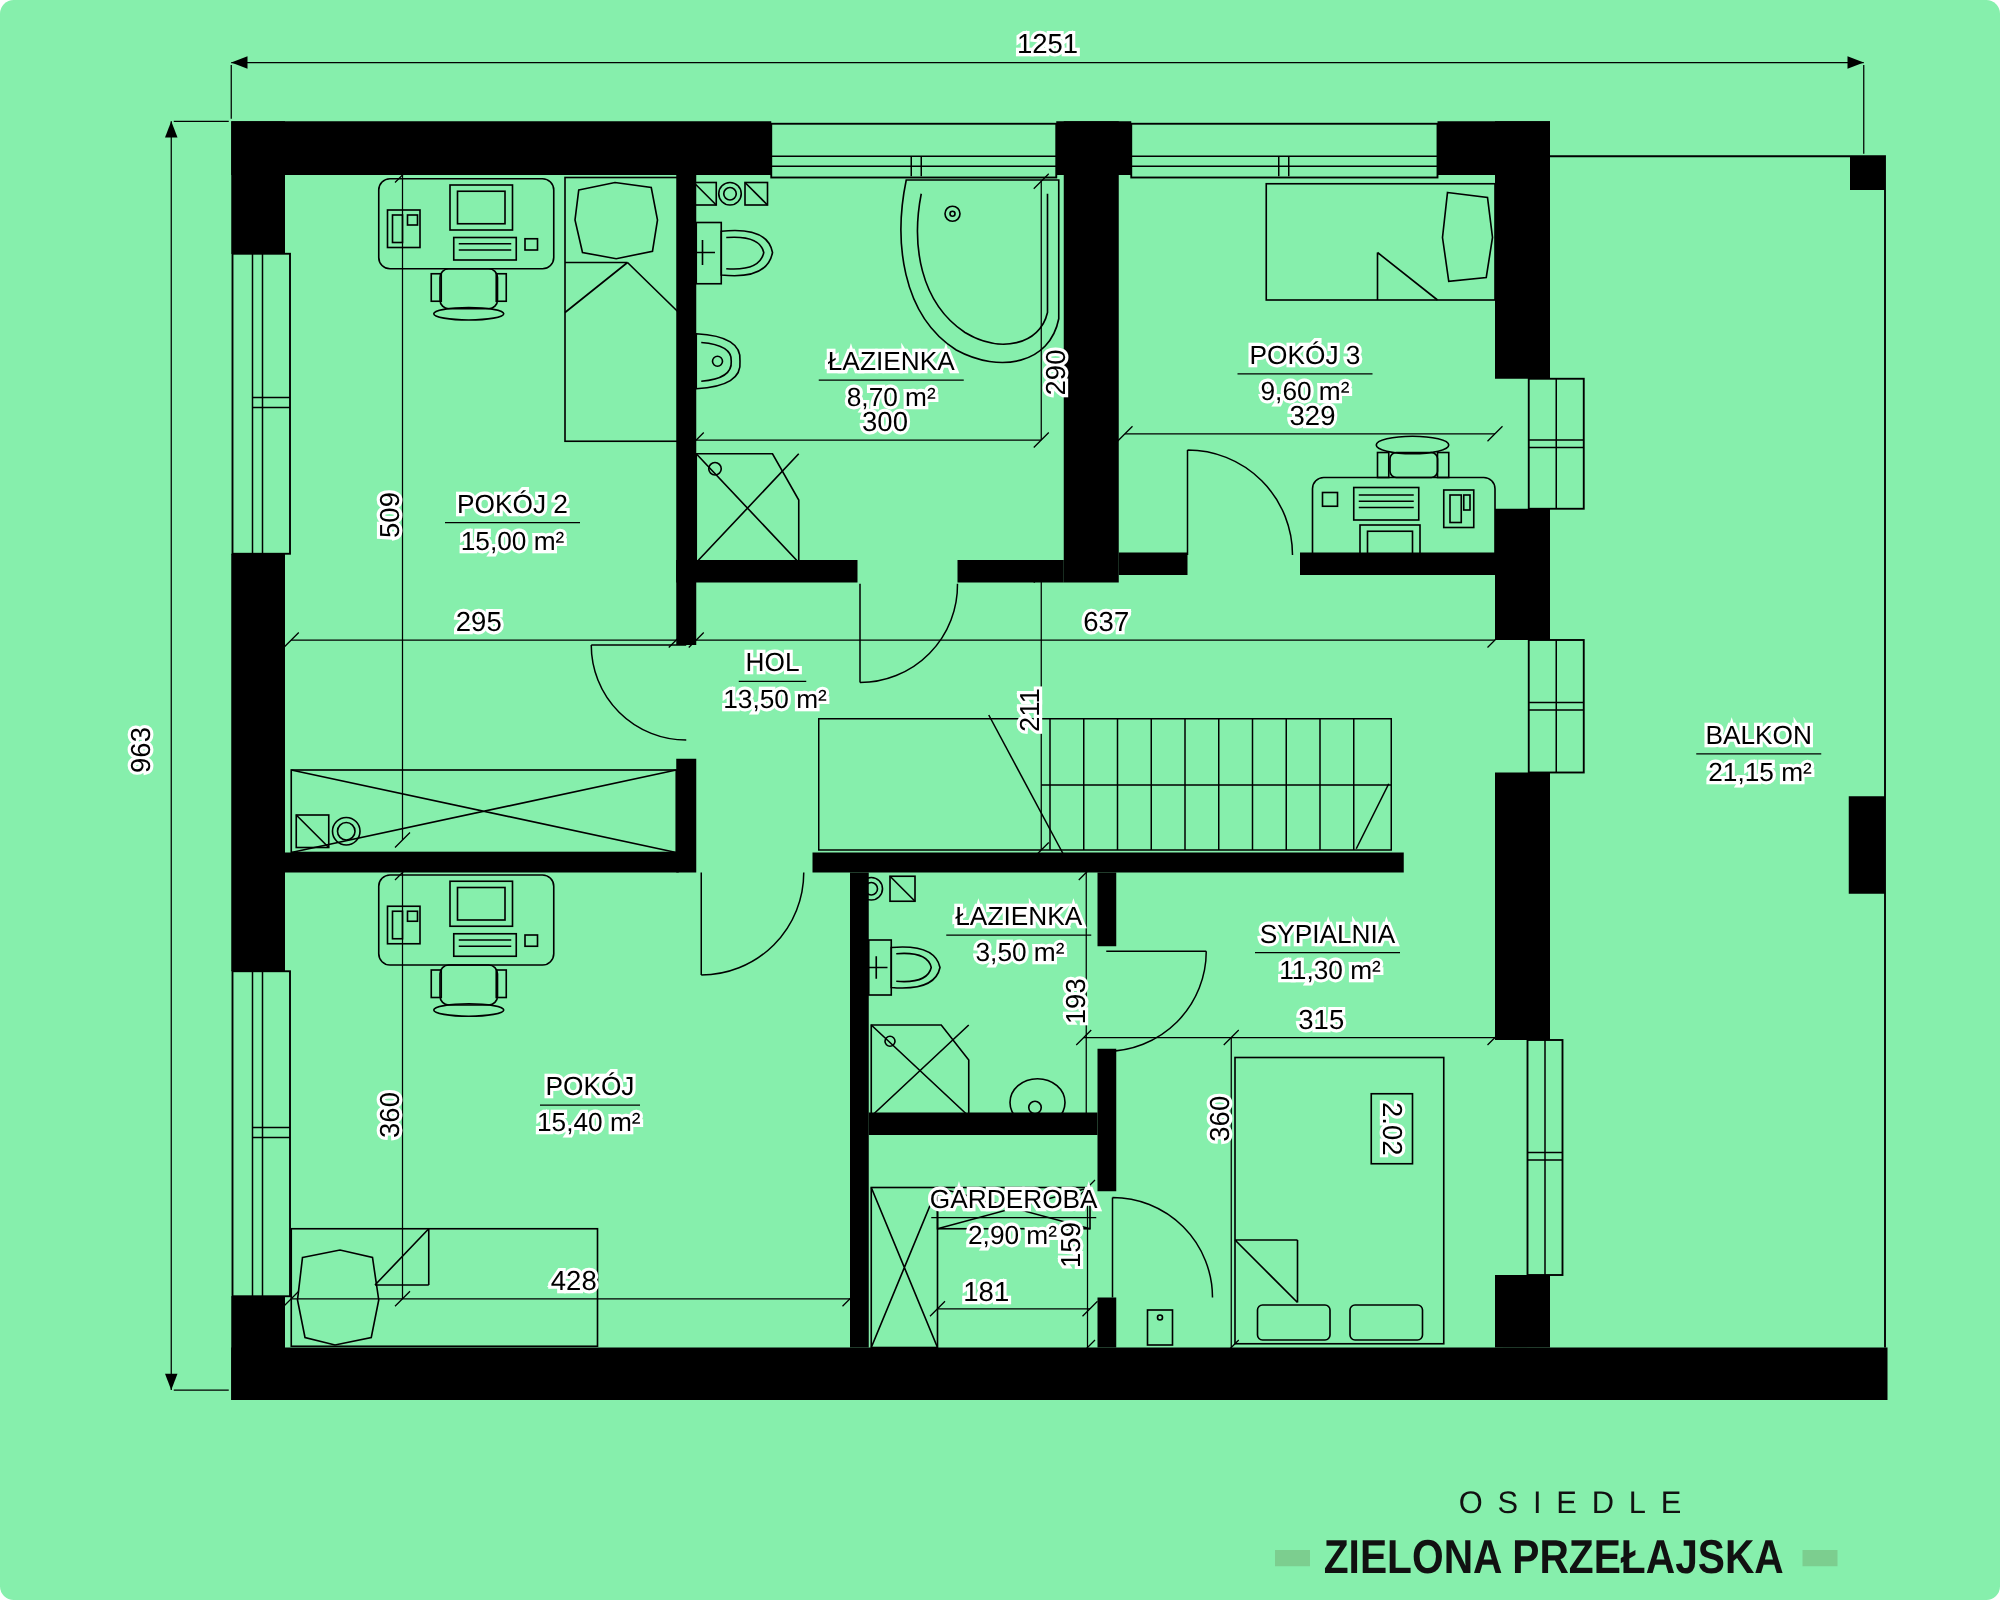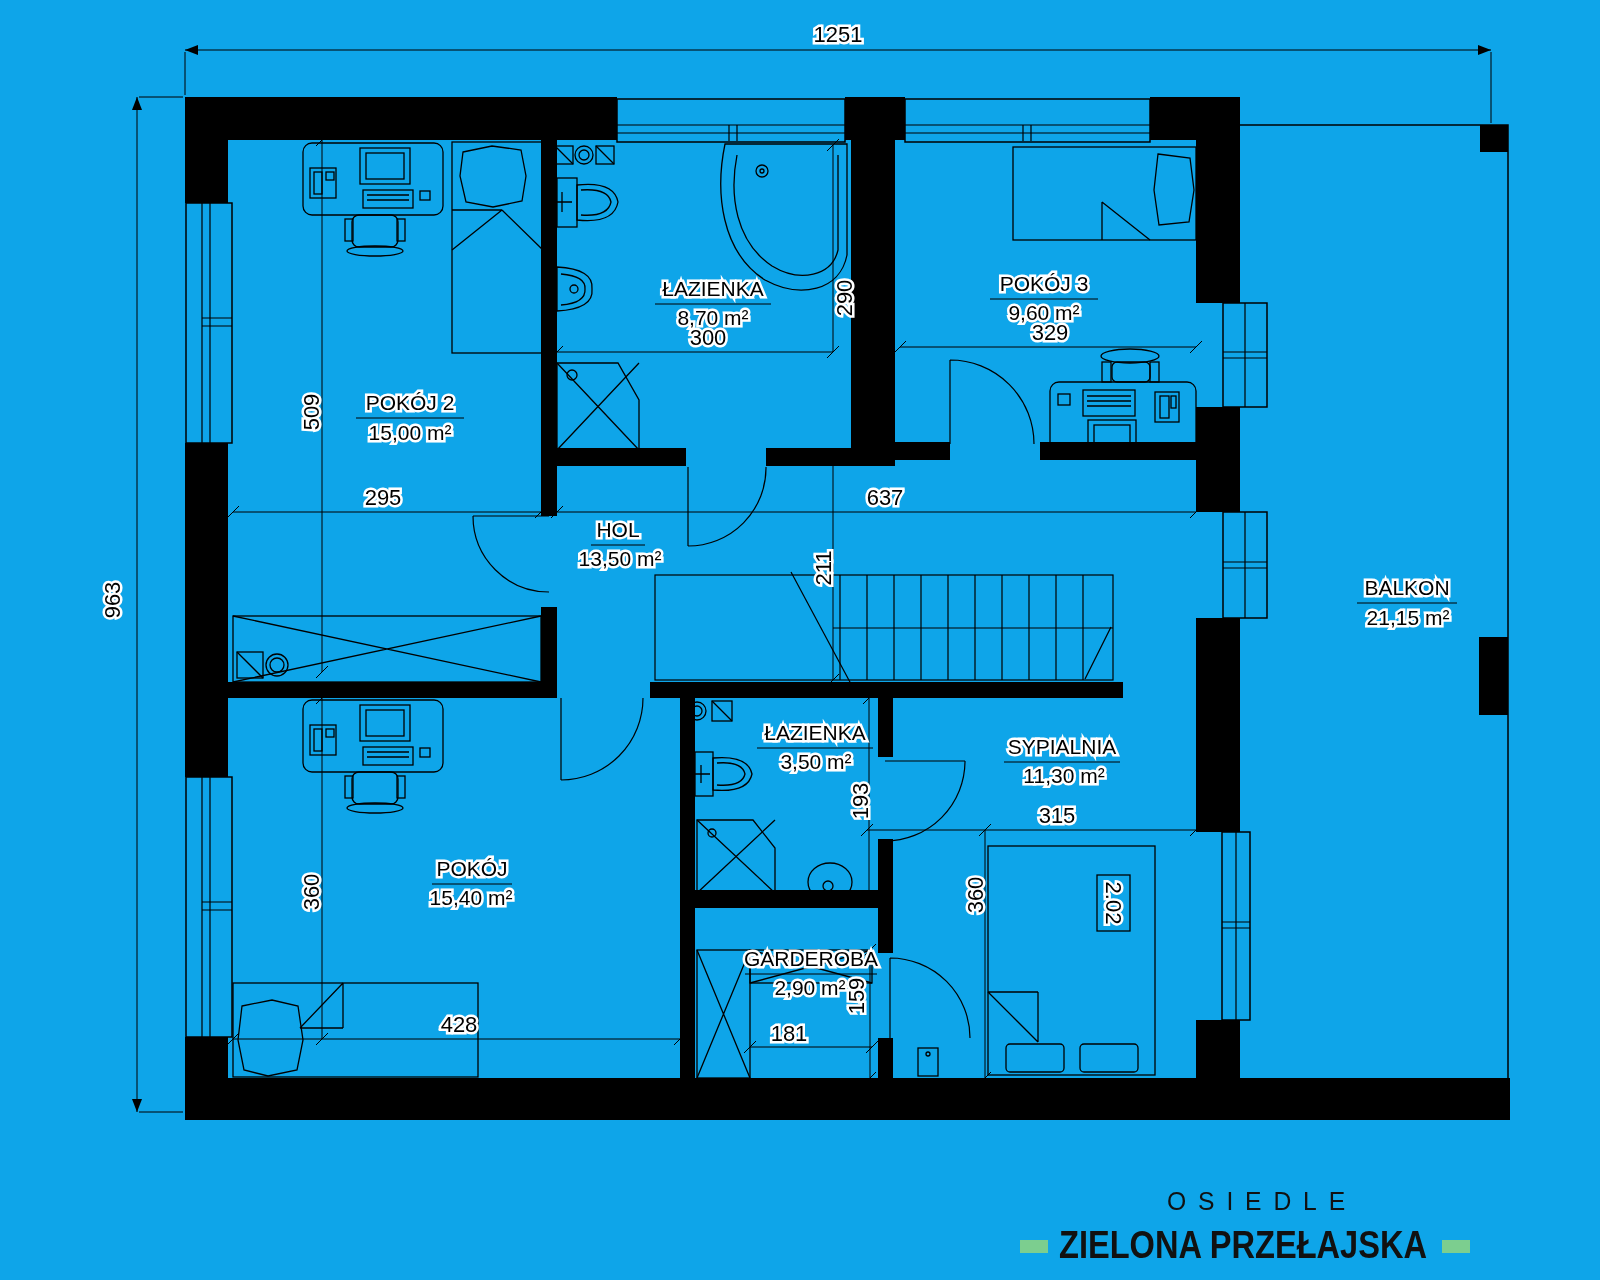--- a/index.html
+++ b/index.html
@@ -1,16 +1,16 @@
 <!DOCTYPE html>
 <html><head>
 <meta charset="utf-8">
 <style>
   html,body{margin:0;padding:0;background:#fff;}
-  .page{width:1600px;height:1280px;position:relative;background:#0ea5e9;overflow:hidden;}
+  .page{width:1600px;height:1280px;position:relative;background:#86efac;overflow:hidden;border-radius:11px;}
   svg{display:block;font-family:"Liberation Sans", sans-serif;}
   .lbl{font-size:21px;fill:#000;paint-order:stroke;stroke:#fff;stroke-width:5px;}
   .dim{font-size:22px;fill:#000;paint-order:stroke;stroke:#fff;stroke-width:5px;}
   .thin{stroke:#000;stroke-width:1.2;fill:none;}
   .med{stroke:#000;stroke-width:1.5;fill:none;}
   .furn{stroke:#000;stroke-width:1.3;fill:none;}
   .wall{fill:#000;stroke:none;}
   .dimline{stroke:#000;stroke-width:1;fill:none;}
   .logo1{font-size:25px;letter-spacing:12px;fill:#111;}
   .logo2{font-size:38px;font-weight:bold;fill:#111;}

